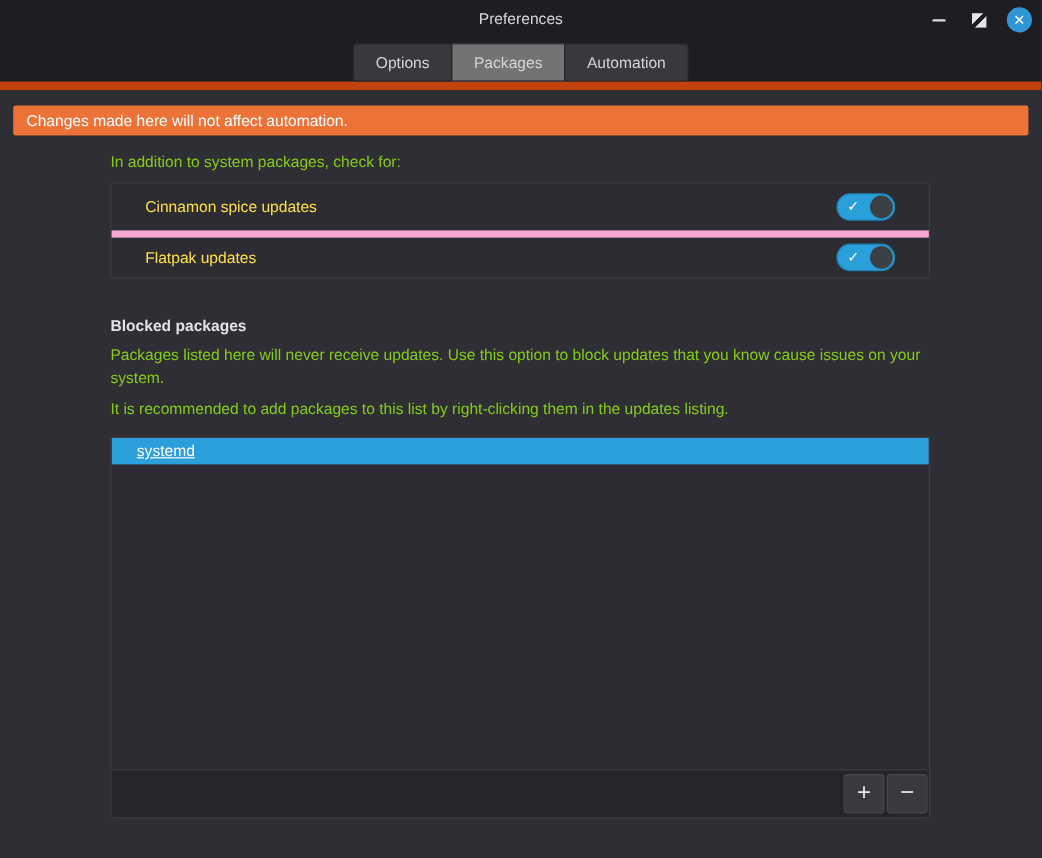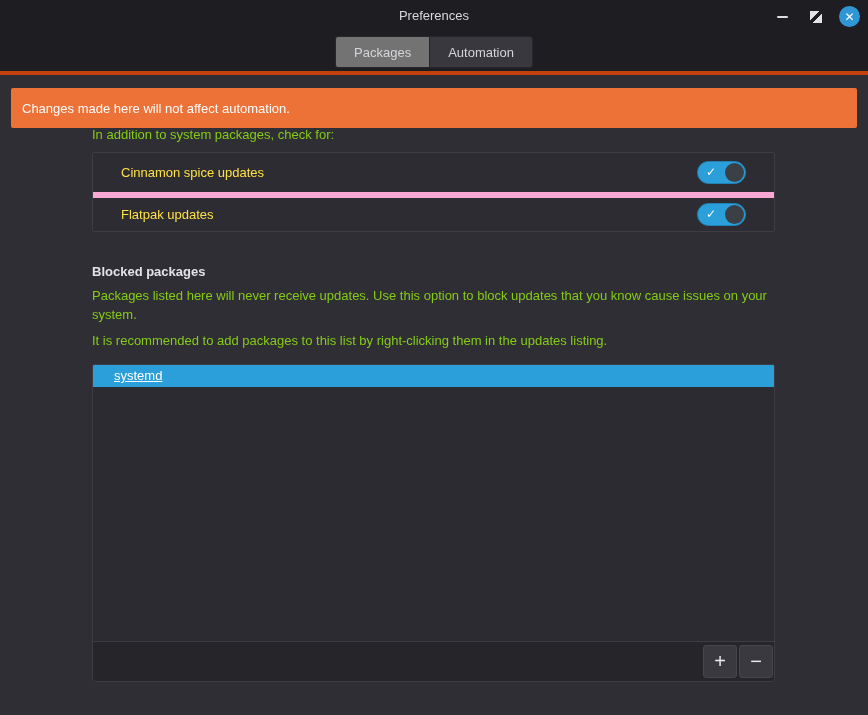--- a/index.html
+++ b/index.html
@@ -2,21 +2,21 @@
 <html><head>
 <meta charset="utf-8">
 <style>
   * { margin:0; padding:0; box-sizing:border-box; }
   html,body { width:868px; height:715px; background:#2f2e34; overflow:hidden;
               font-family:"Liberation Sans","DejaVu Sans",sans-serif; }
   .window { position:relative; width:868px; height:715px; background:#2f2e34; }
 
   
   .header { position:absolute; top:0; left:0; width:868px; height:75px;
-            background:#1e1d22; border-bottom:4px solid #c2410c; }
+            background:#1e1d22; border-bottom:7px solid #c2410c; }
   .titlebar { position:absolute; top:0; left:0; width:100%; height:33px; }
   .window-title { position:absolute; top:8px; left:0; width:100%; text-align:center;
                   color:#d9d8dc; font-size:13px; }
   .controls { position:absolute; top:0; right:8px; height:33px; display:flex;
               align-items:center; gap:12px; }
   .ctl-btn { width:22px; height:22px; display:flex; align-items:center;
              justify-content:center; cursor:default; }
   .min-glyph { width:11px; height:2px; background:#dddce0; border-radius:1px; }
   .restore-glyph { width:12px; height:12px;
       background:linear-gradient(135deg,#e3e2e6 40%,#1e1d22 40%,#1e1d22 60%,#e3e2e6 60%); }
@@ -28,21 +28,21 @@
   .tabs { position:absolute; top:36px; left:0; width:100%; height:32px;
           display:flex; justify-content:center; }
   .tab { height:32px; padding:0 18px; display:flex; align-items:center;
          justify-content:center; background:#39383e; border:1px solid #27262b;
          border-left-width:0; color:#d5d4d8; font-size:13px; }
   .tab:first-child { border-left-width:1px; border-radius:3px 0 0 3px; }
   .tab:last-child { border-radius:0 3px 3px 0; }
   .tab.active { background:#737373; }
 
   
-  .banner { position:absolute; top:88px; left:11px; width:846px; height:40px;
+  .banner { position:absolute; top:88px; left:11px; width:846px; height:25px;
             background:#ec7238; border-radius:2px; display:flex; align-items:center;
             padding-left:11px; }
   .banner-text { color:#fdfdfd; font-size:13px; }
 
   
   .content { position:absolute; top:119px; left:92px; width:683px; }
   .section-heading { color:#e3e2e6; font-size:13px; font-weight:bold; }
   .section-sub { color:#84cc16; font-size:13px; }
   .h-update { margin-top:30px; }
   .sub-update { margin-top:8px; }
@@ -92,20 +92,21 @@
         </div>
         <div class="ctl-btn">
           <div class="restore-glyph"></div>
         </div>
         <div class="close-btn">
           <span class="close-glyph">✕</span>
         </div>
       </div>
     </div>
     <div class="tabs">
+      <div class="tab">Options</div>
       <div class="tab active">Packages</div>
       <div class="tab">Automation</div>
     </div>
   </div>
 
   <div class="banner">
     <span class="banner-text">Changes made here will not affect automation.</span>
   </div>
 
   <div class="content">

